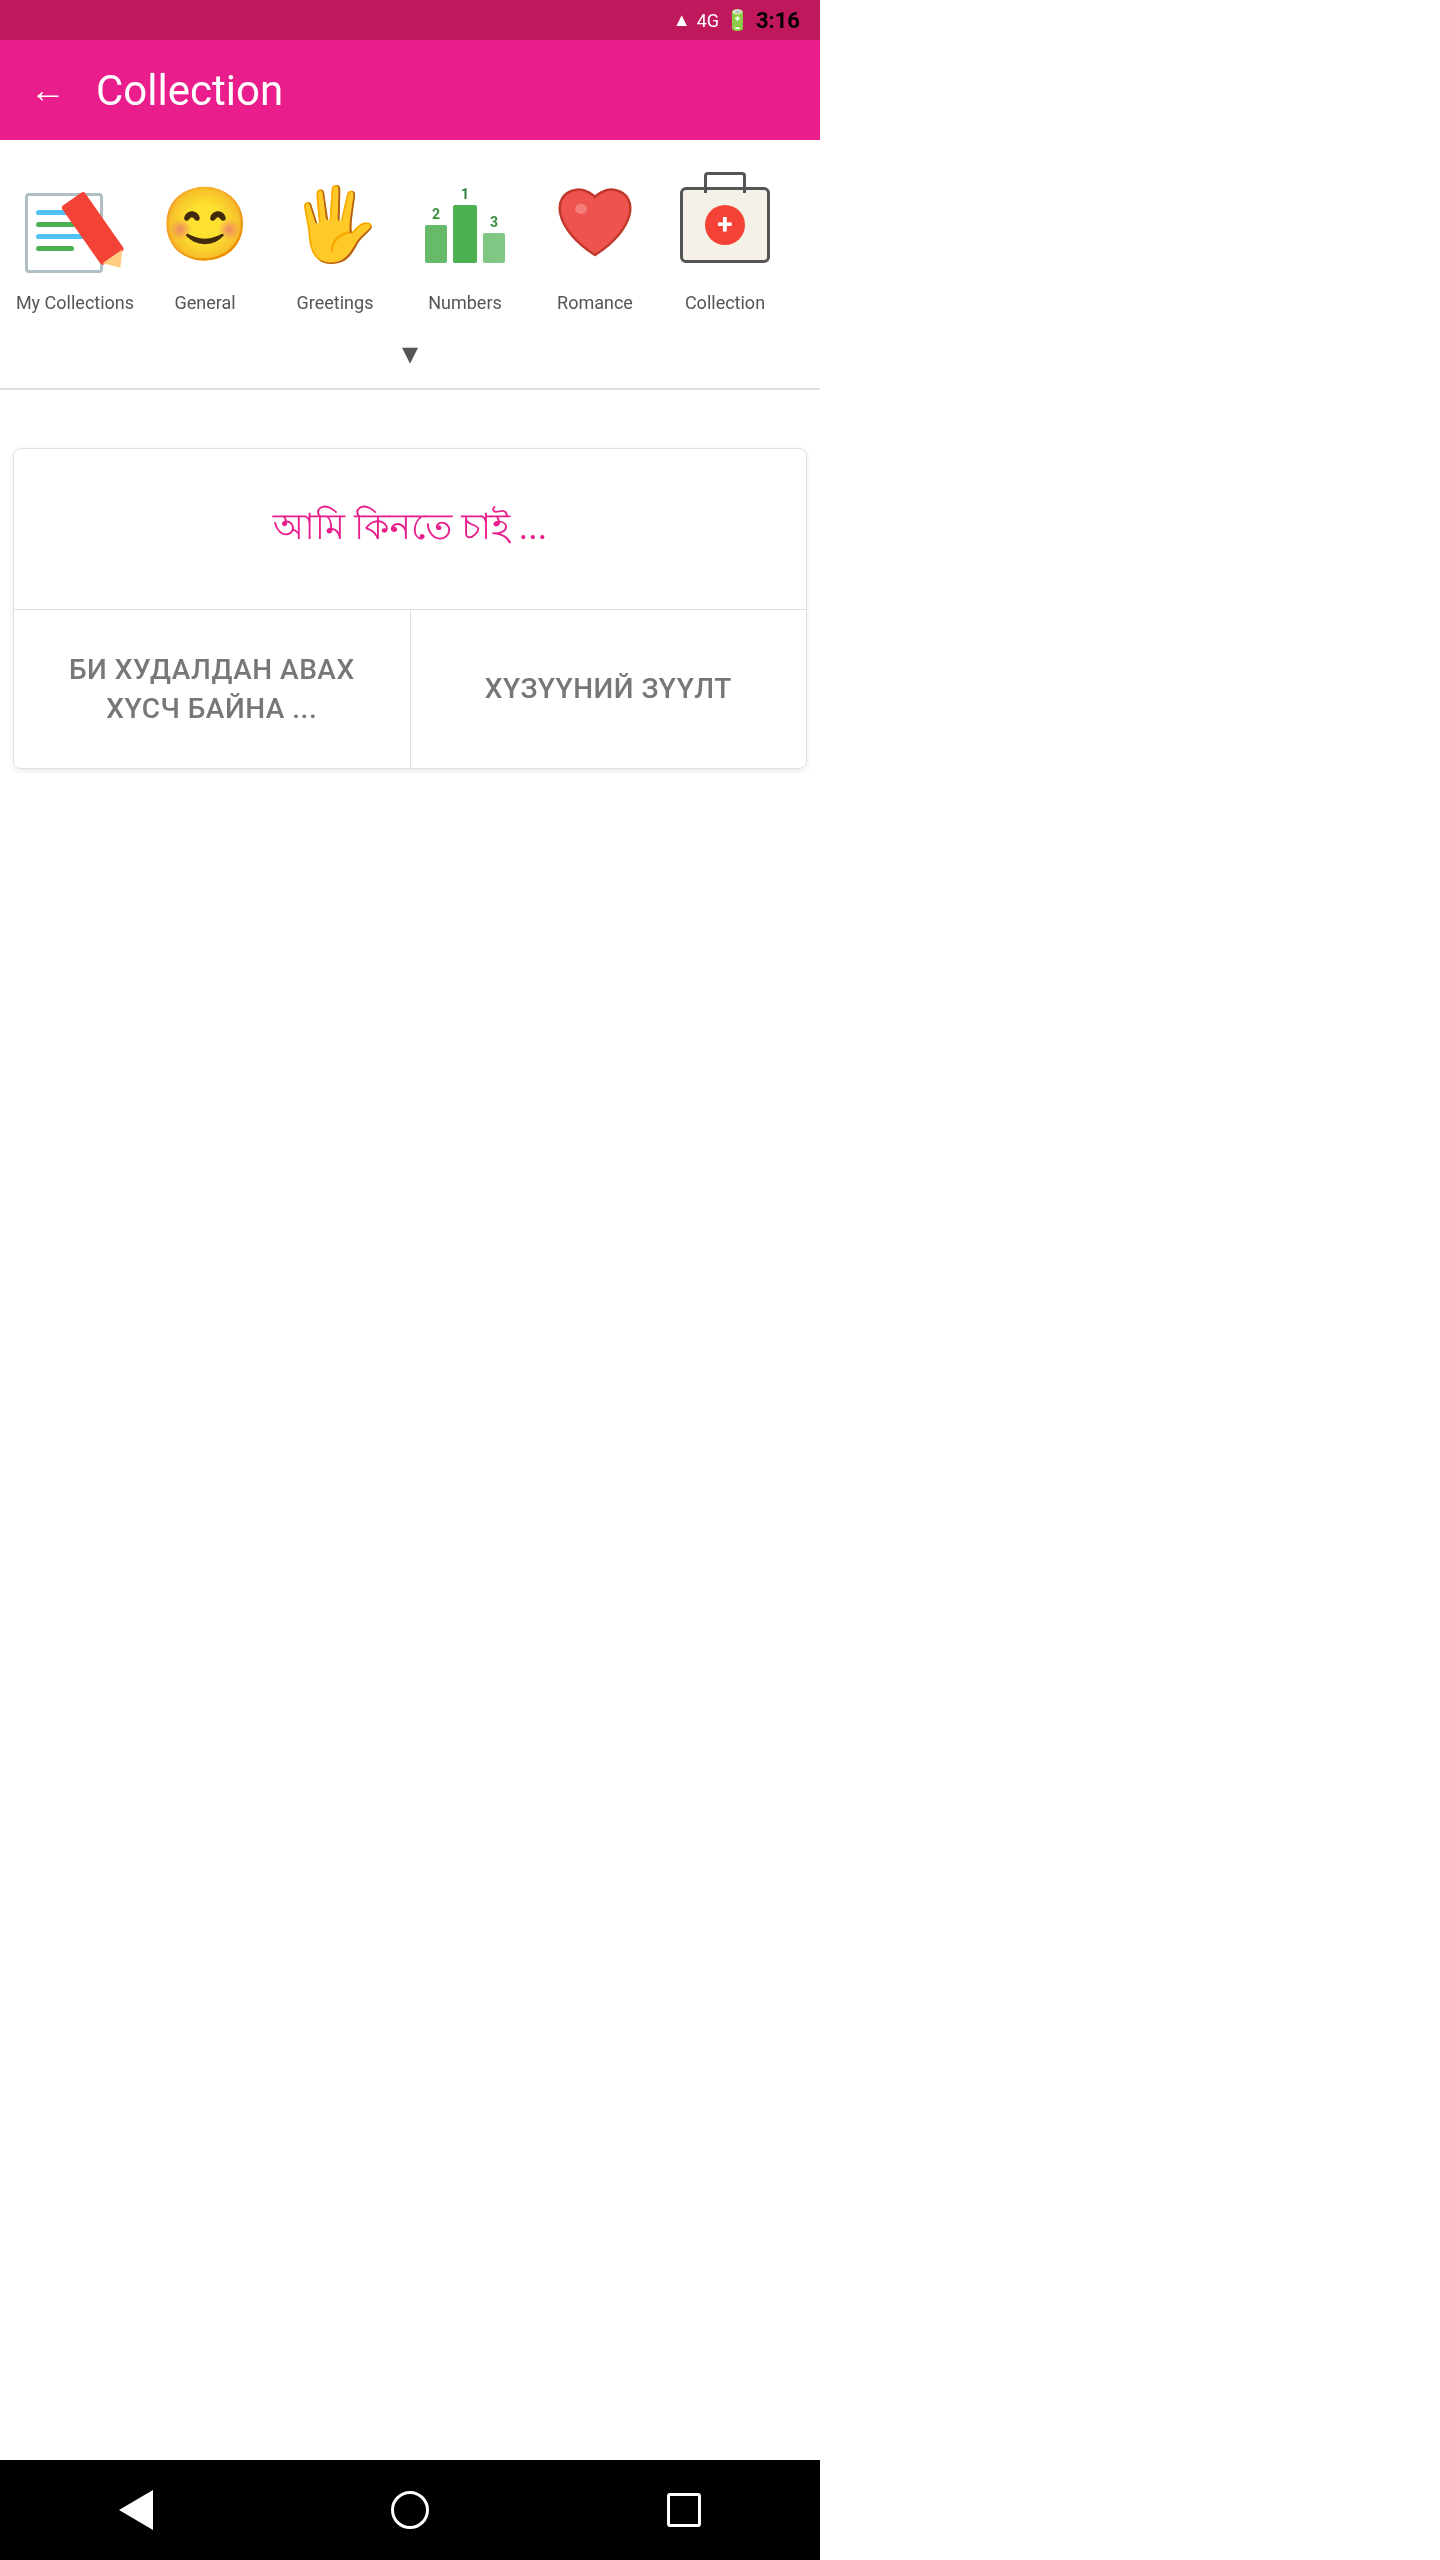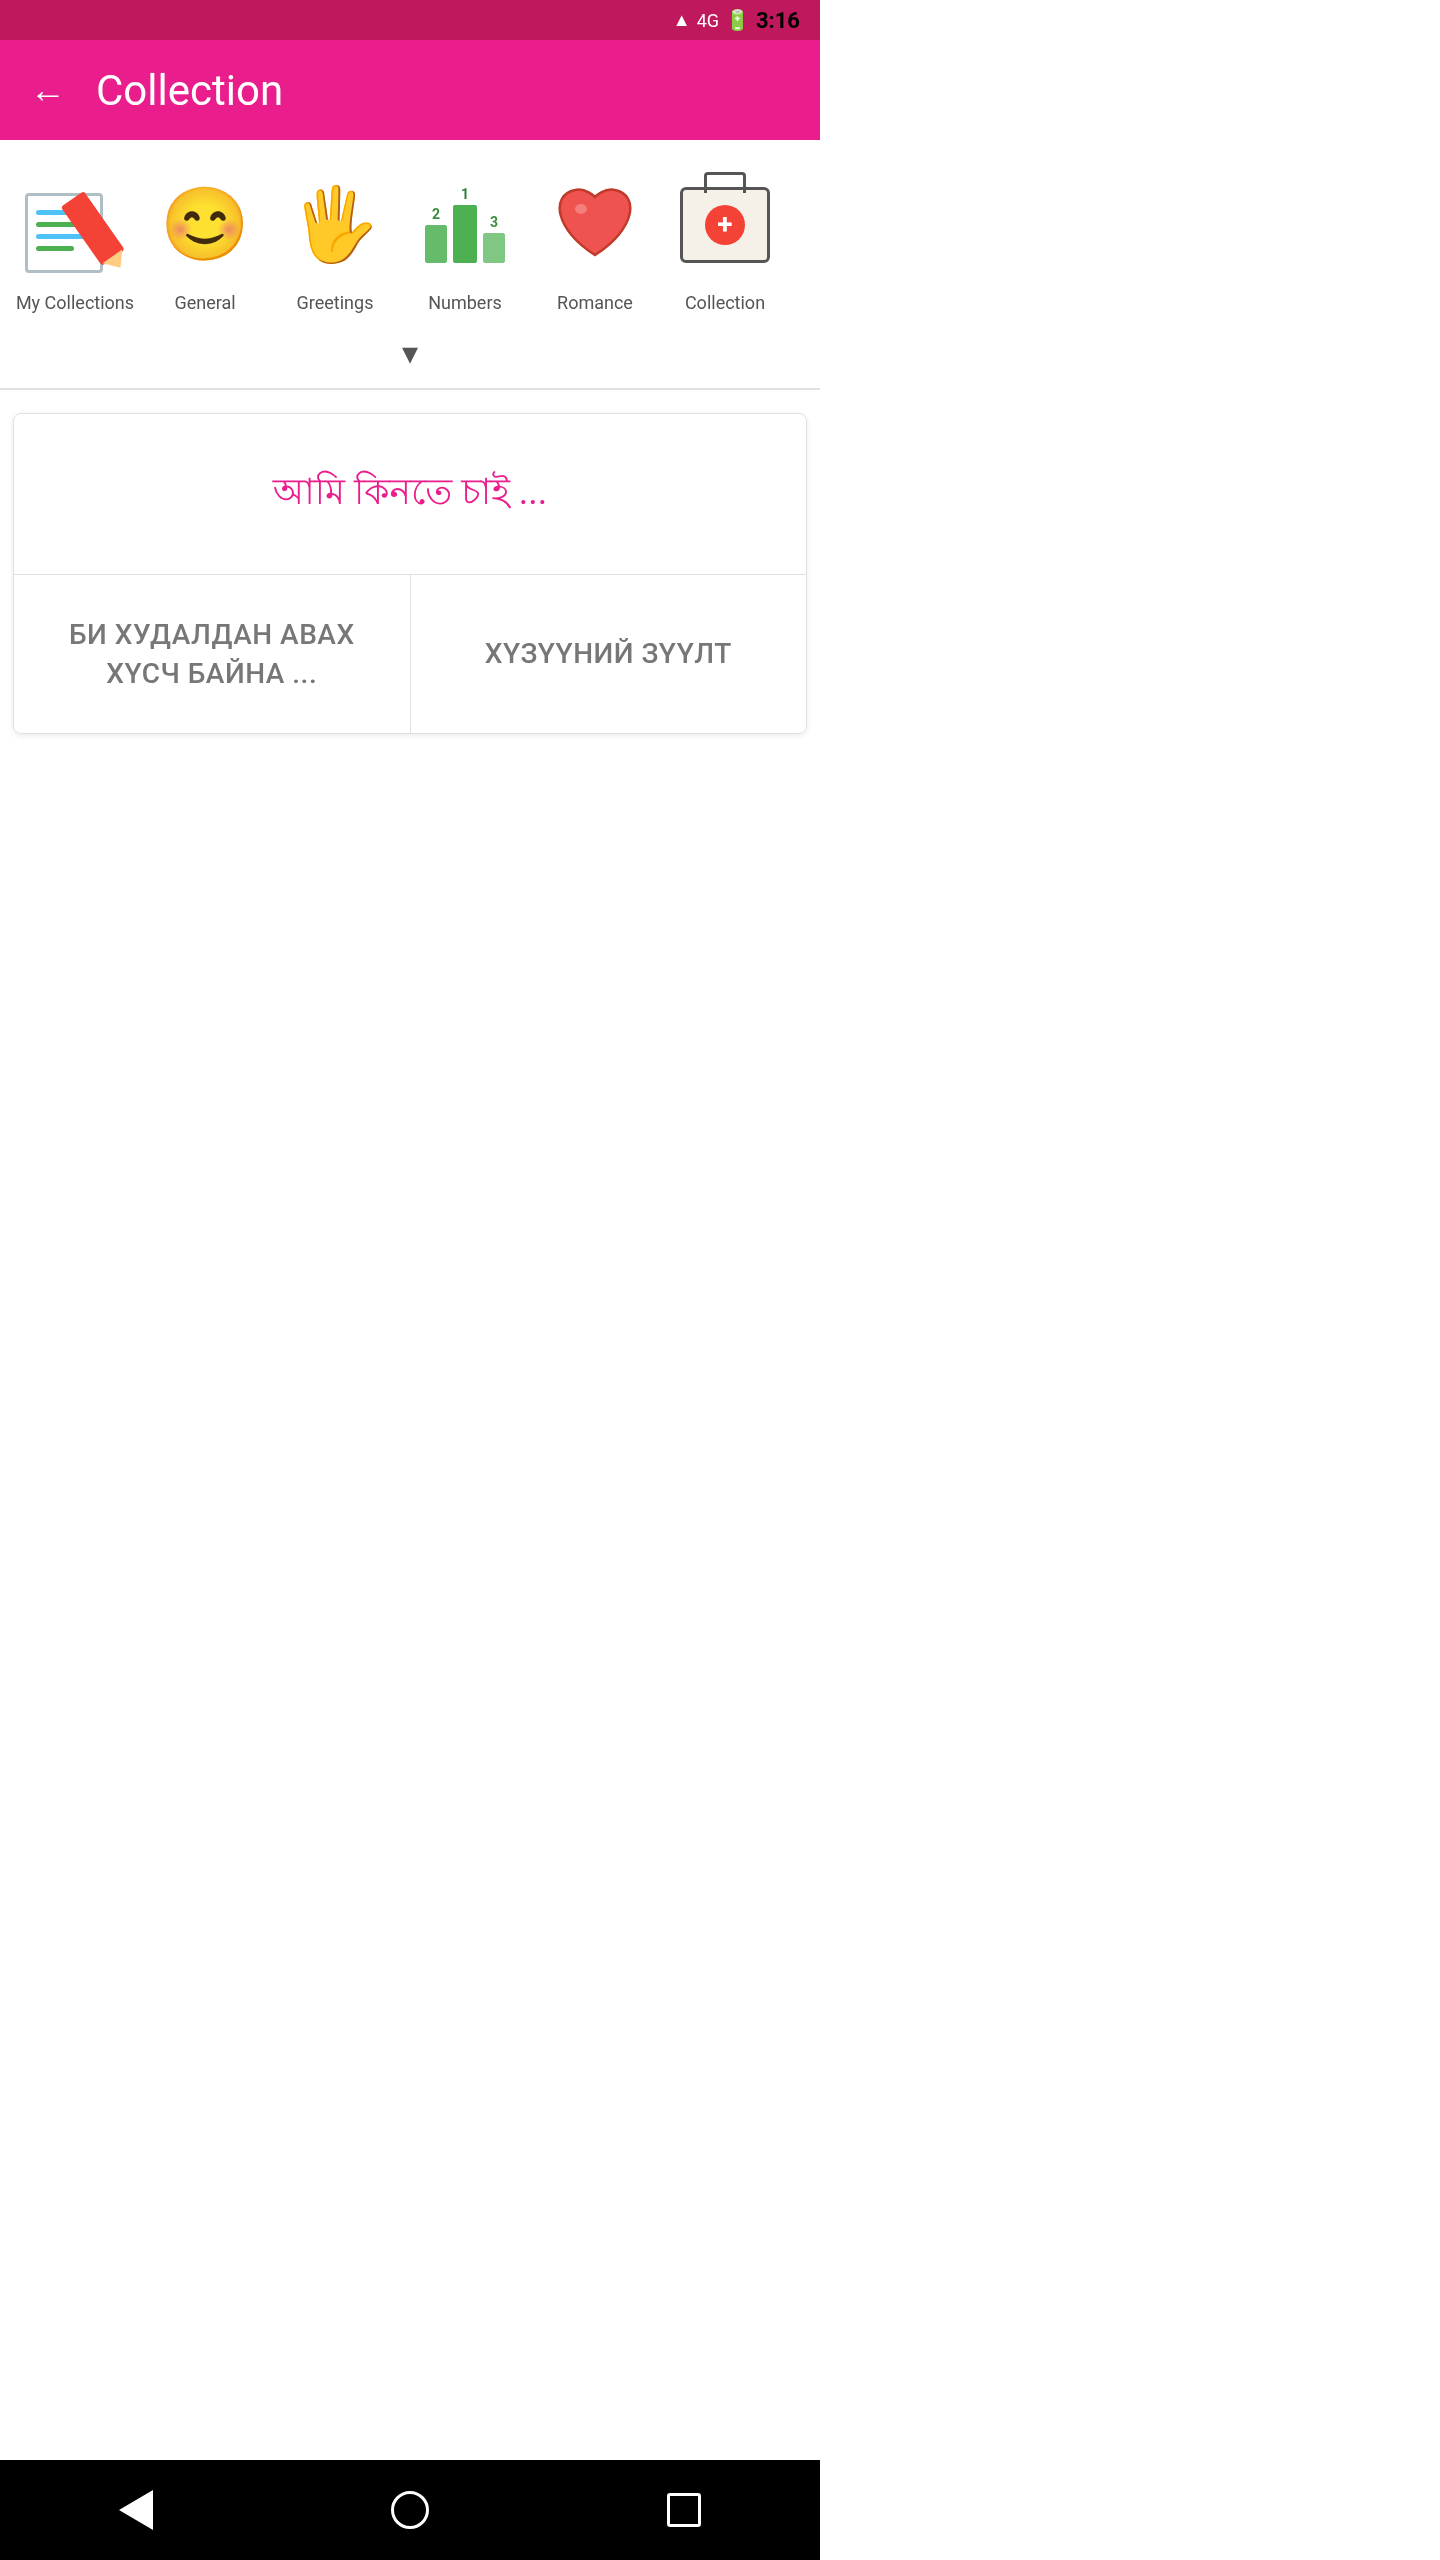--- a/index.html
+++ b/index.html
@@ -196,20 +196,21 @@
     }
 
     .divider {
       height: 2px;
       background: #e0e0e0;
     }
 
     
     .content-area {
       padding: 13px;
+      margin-top: 35px;
     }
     .phrase-card {
       border: 1.5px solid #e0e0e0;
       border-radius: 8px;
       overflow: hidden;
       box-shadow: 0 2px 6px rgba(0,0,0,0.08);
       margin-top: 10px;
     }
     .phrase-top {
       padding: 50px 20px;

